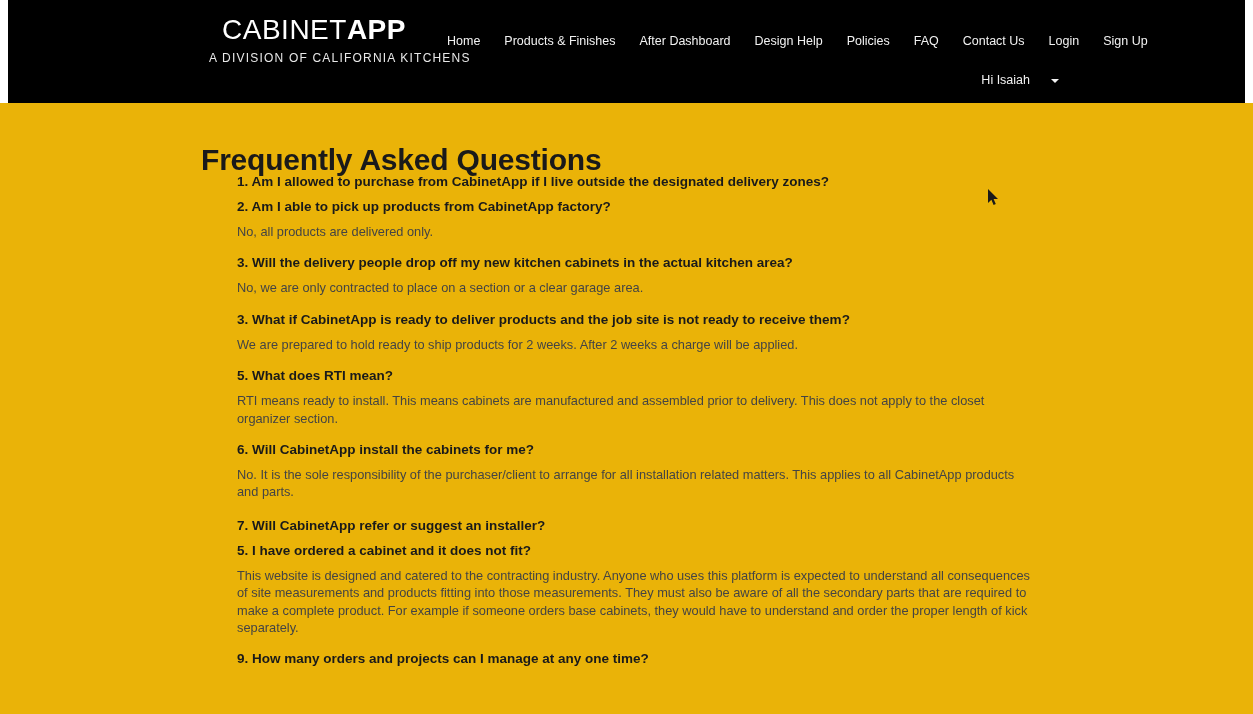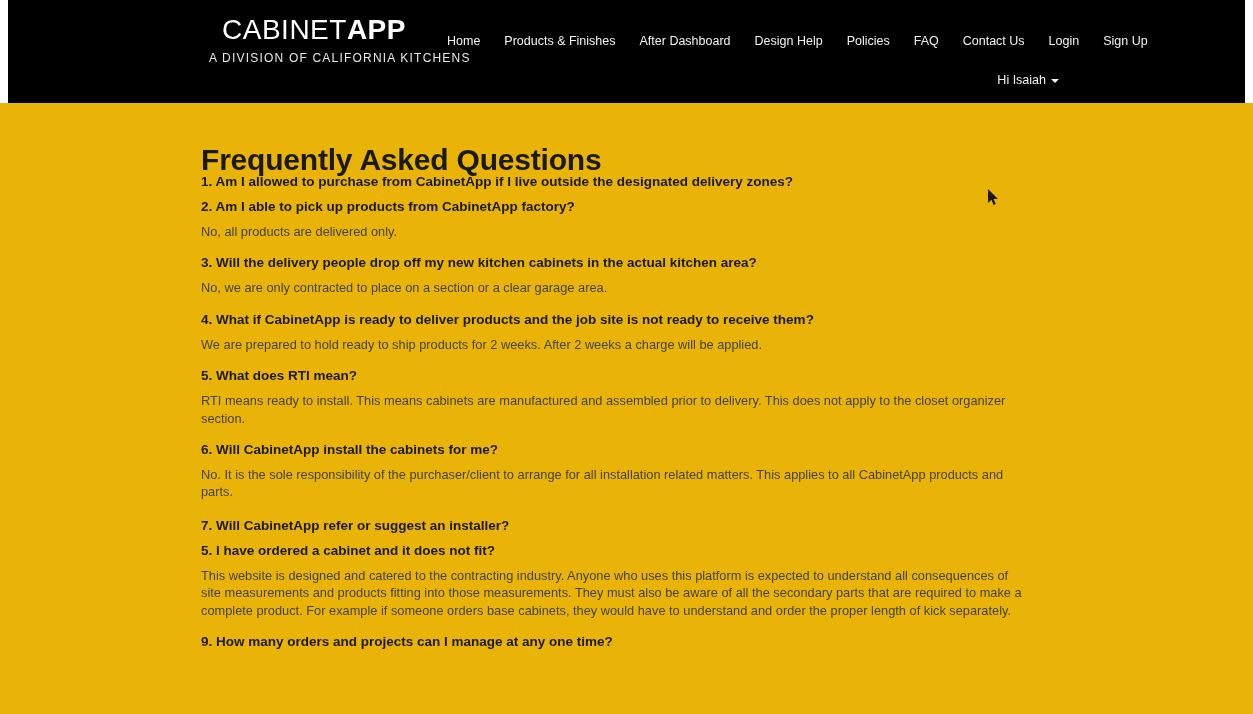--- a/index.html
+++ b/index.html
@@ -75,21 +75,21 @@
     line-height: 16px;
   }
   .user-menu {
     position: absolute;
     right: 186px;
     top: 73px;
     color: #f2f2f2;
     font-size: 12.5px;
     display: flex;
     align-items: center;
-    gap: 5px;
+    gap: 21px;
     cursor: pointer;
     white-space: nowrap;
   }
   .caret {
     display: inline-block;
     width: 0; height: 0;
     border-left: 4px solid transparent;
     border-right: 4px solid transparent;
     border-top: 4px solid #f2f2f2;
     margin-top: 2px;
@@ -112,21 +112,21 @@
     font-weight: bold;
     color: #1a1a1a;
     letter-spacing: -0.2px;
   }
   .faq-list {
     position: absolute;
     left: 201px;
     top: 70px;
     width: 830px;
   }
-  .faq-item { margin-bottom: 0; }
+  .faq-item { margin-bottom: 0; margin-left: 36px; }
   .faq-q {
     font-size: 13.5px;
     font-weight: bold;
     color: #1a1a1a;
     line-height: 17px;
     margin: 0 0 8px 0;
   }
   .faq-a {
     font-size: 12.8px;
     font-weight: normal;
@@ -192,21 +192,21 @@
         <p class="faq-q">2. Am I able to pick up products from CabinetApp factory?</p>
         <p class="faq-a">No, all products are delivered only.</p>
       </div>
 
       <div class="faq-item">
         <p class="faq-q">3. Will the delivery people drop off my new kitchen cabinets in the actual kitchen area?</p>
         <p class="faq-a">No, we are only contracted to place on a section or a clear garage area.</p>
       </div>
 
       <div class="faq-item">
-        <p class="faq-q">4. What if CabinetApp is ready to deliver products and the job site is not ready to receive them?</p>
+        <p class="faq-q">3. What if CabinetApp is ready to deliver products and the job site is not ready to receive them?</p>
         <p class="faq-a">We are prepared to hold ready to ship products for 2 weeks. After 2 weeks a charge will be applied.</p>
       </div>
 
       <div class="faq-item">
         <p class="faq-q">5. What does RTI mean?</p>
         <p class="faq-a">RTI means ready to install. This means cabinets are manufactured and assembled prior to delivery. This does not apply to the closet organizer section.</p>
       </div>
 
       <div class="faq-item gap-large">
         <p class="faq-q">6. Will CabinetApp install the cabinets for me?</p>

